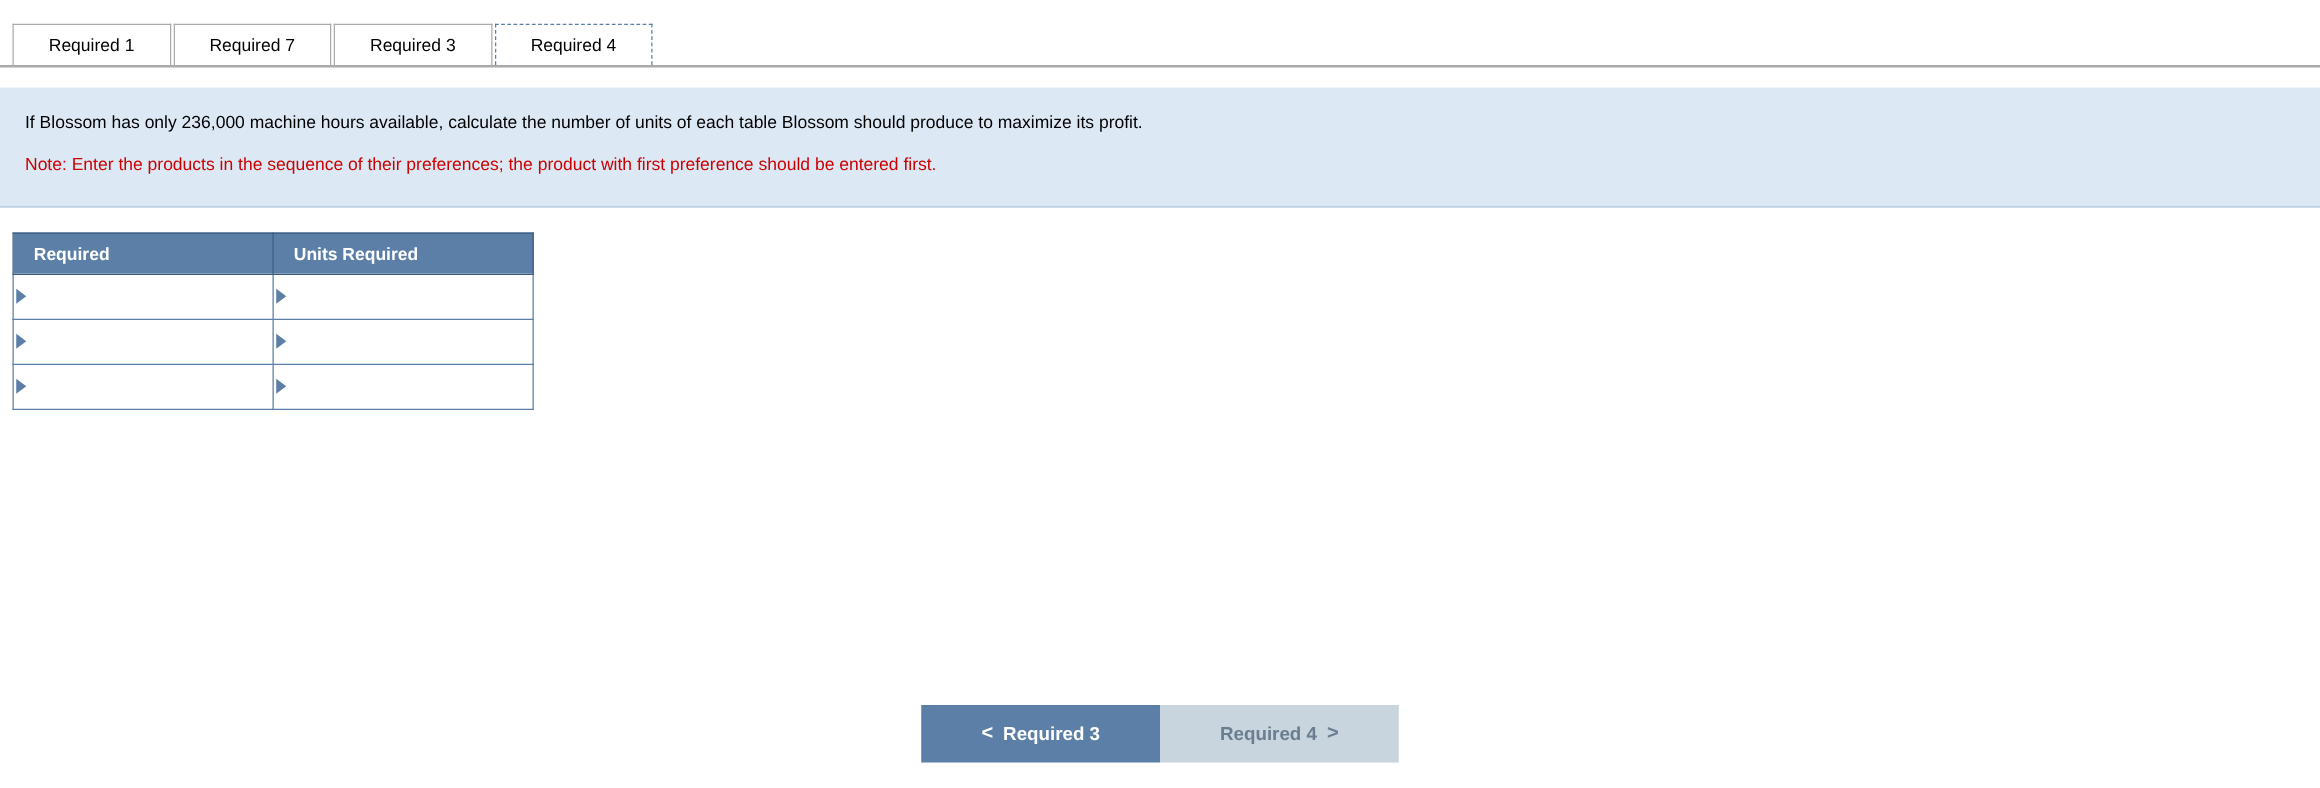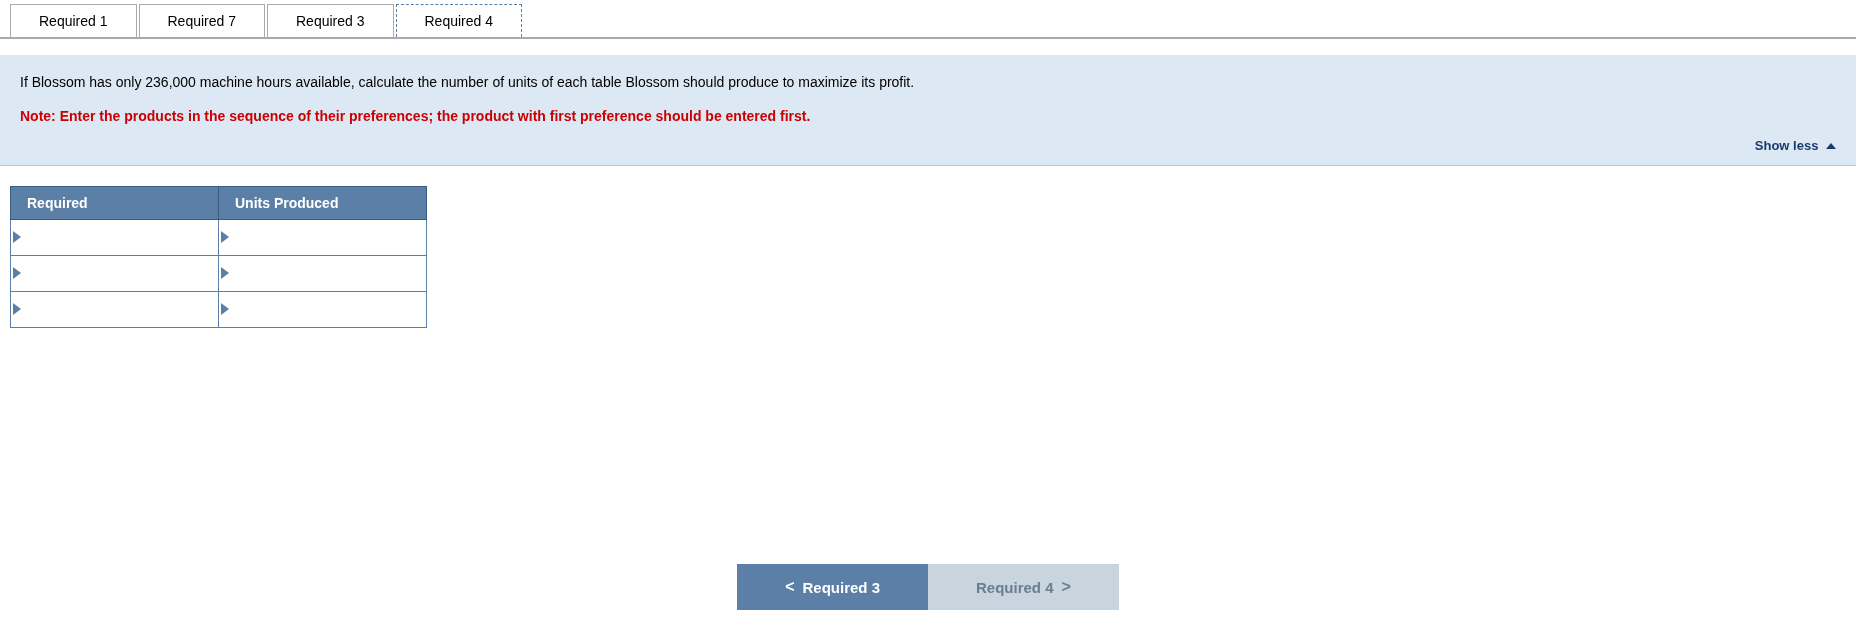--- a/index.html
+++ b/index.html
@@ -21,21 +21,21 @@
       background: #fff;
       display: flex;
       flex-direction: column;
     }
 
     
     .tabs-container {
       display: flex;
       flex-direction: row;
       border-bottom: 2px solid #aaa;
-      padding-top: 4px;
+      padding-top: 19px;
       padding-left: 10px;
       gap: 0;
     }
 
     .tab {
       padding: 8px 28px;
       border: 1px solid #aaa;
       border-bottom: none;
       background: #fff;
       cursor: pointer;
@@ -64,21 +64,20 @@
       color: #000;
       line-height: 1.6;
       margin-bottom: 12px;
     }
 
     .note-text {
       font-size: 14px;
       color: #cc0000;
       line-height: 1.6;
       margin-bottom: 10px;
-      font-weight: bold;
     }
 
     .show-less {
       text-align: right;
       color: #1a3a6b;
       font-weight: bold;
       font-size: 13px;
       cursor: pointer;
     }
 
@@ -207,32 +206,28 @@
   <div class="tabs-container">
     <div class="tab">Required 1</div>
     <div class="tab">Required 7</div>
     <div class="tab">Required 3</div>
     <div class="tab active">Required 4</div>
   </div>
 
   <div class="info-box">
     <div class="info-text">If Blossom has only 236,000 machine hours available, calculate the number of units of each table Blossom should produce to maximize its profit.</div>
     <div class="note-text">Note: Enter the products in the sequence of their preferences; the product with first preference should be entered first.</div>
-    <div class="show-less">
-      <span>Show less</span>
-      <span class="show-less-arrow"></span>
-    </div>
   </div>
 
   <div class="table-container">
     <table class="data-table">
       <thead>
         <tr>
           <th>Required</th>
-          <th>Units Produced</th>
+          <th>Units Required</th>
         </tr>
       </thead>
       <tbody>
         <tr class="table-row">
           <td>
             <div class="cell-with-arrow">
               <span class="cell-arrow"></span>
               <input class="cell-input" type="text" value="" style="">
             </div>
           </td>

